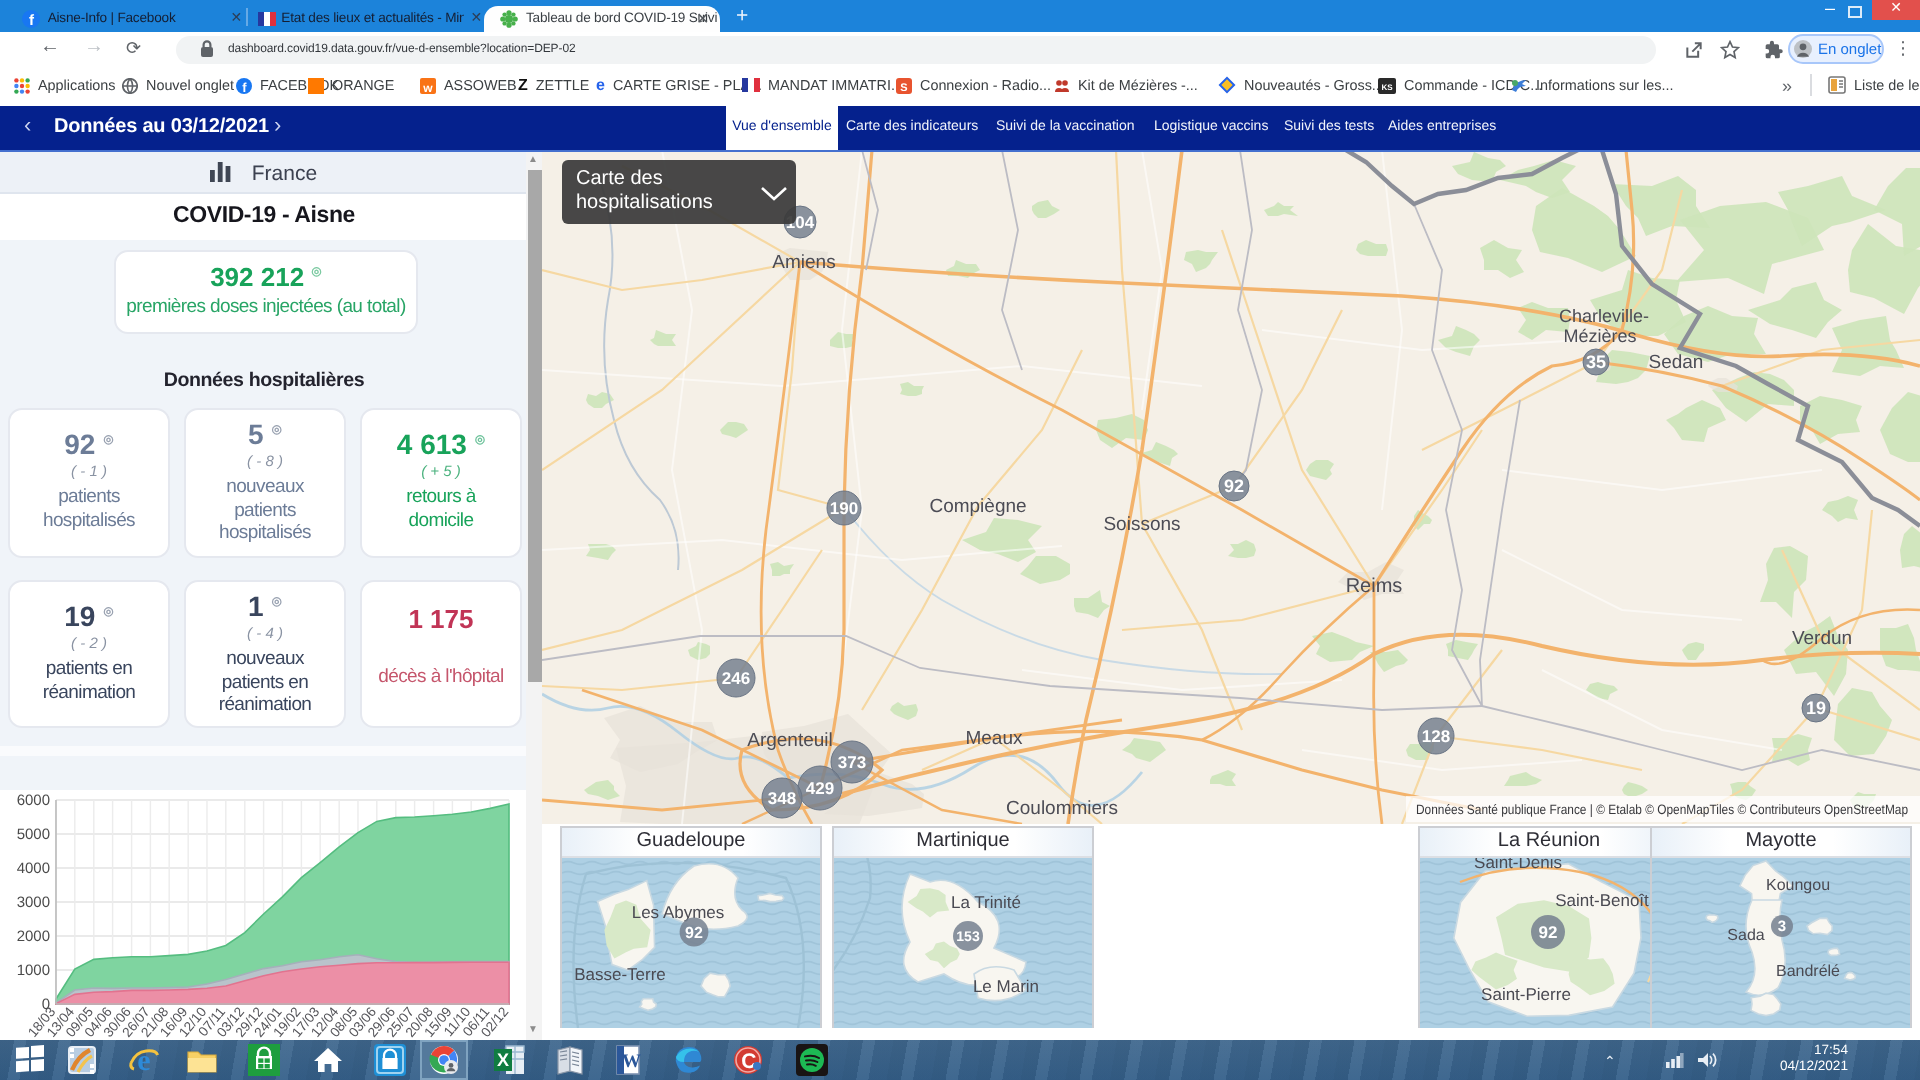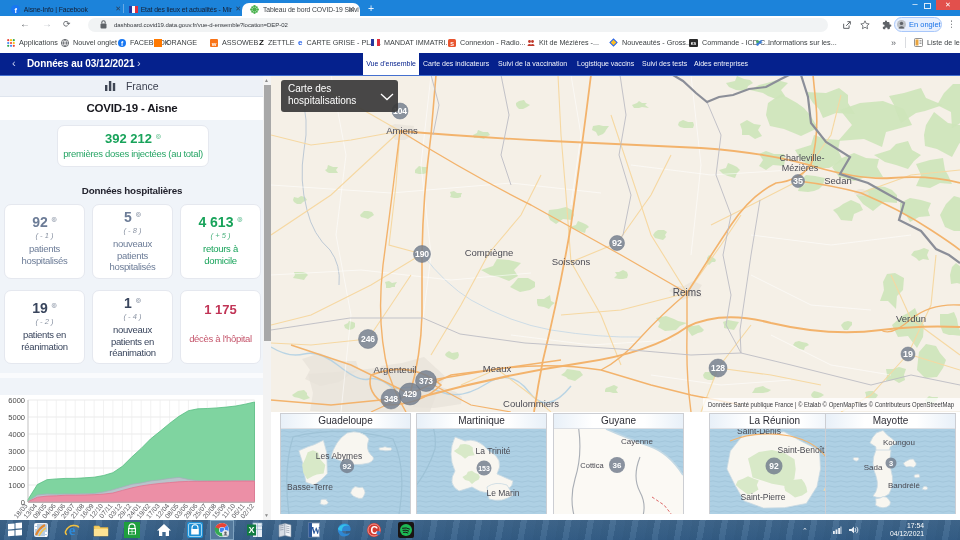--- a/index.html
+++ b/index.html
@@ -594,39 +594,20 @@
 <path d="M38,8 Q30,25 38,42 Q30,55 42,62 L55,58 Q70,68 80,60 Q95,63 96,52 L80,45 Q88,30 72,22 Q60,8 48,12 Z" fill="#f8f6f0" stroke="#c9d9e2" stroke-width="0.8"></path>
 <polygon points="55.8,22.0 57.6,26.3 51.7,26.9 48.0,29.7 44.4,26.8 41.2,25.1 36.8,22.0 41.3,19.0 43.2,15.5 48.0,15.1 52.4,16.1 55.8,18.5" fill="#d8e9c8" stroke="none" stroke-width="0.8"></polygon>
 <polygon points="62.9,48.0 61.5,50.8 58.3,52.3 55.0,55.1 52.0,51.9 48.1,51.0 45.4,48.0 49.5,45.6 50.9,42.7 55.0,41.7 58.1,44.0 61.5,45.2" fill="#d8e9c8" stroke="none" stroke-width="0.8"></polygon>
 <path d="M70,58 Q78,52 90,56 L96,66 Q85,74 72,70 Z" fill="#f8f6f0" stroke="#c9d9e2" stroke-width="0.8"></path>
 <text x="76" y="25" font-size="8.5" fill="#4a4a52" text-anchor="middle" font-family="Liberation Sans">La Trinité</text>
 <text x="86" y="67" font-size="8.5" fill="#4a4a52" text-anchor="middle" font-family="Liberation Sans">Le Marin</text>
 <circle cx="67" cy="39" r="7.5" fill="#75808f" fill-opacity="0.85"></circle>
           <text x="67" y="41.5" font-size="7" fill="#fff" font-weight="bold" text-anchor="middle" font-family="Liberation Sans">153</text>
         </svg>
 </div>
-<div class="abs" style="left:282px;top:1px;width:131px;height:101px;border:1px solid #ccced3;box-sizing:border-box;background:#fff;">
-<div style="height:14px;background:linear-gradient(90deg,#e8f0f8,#fff 30%,#fff 70%,#e8f0f8);border-bottom:1px solid #dcdfe4;text-align:center;font-size:10px;color:#2e2e36;line-height:14px;font-family:'Liberation Sans',sans-serif;">Guyane</div>
-<svg width="129" height="85" style="display:block;">
-          <pattern id="seay" width="12" height="5" patternUnits="userSpaceOnUse">
-            <rect width="12" height="5" fill="#aed0e4"></rect>
-            <path d="M0,2.5 Q3,1.2 6,2.5 T12,2.5" fill="none" stroke="#a0c4d9" stroke-width="0.9"></path>
-          </pattern>
-<rect width="129" height="85" fill="#fbf9f4"></rect>
-<path d="M52,0 Q75,10 95,17 Q115,24 129,46 L129,0 Z" fill="url(#seay)"></path>
-<path d="M52,0 Q75,10 95,17 Q115,24 129,46" fill="none" stroke="#c2d8e4" stroke-width="1.6"></path>
-<path d="M24,-5 Q29,25 21,50 Q15,70 21,90" fill="none" stroke="#a9aeb5" stroke-width="1.1"></path>
-<path d="M86,28 Q78,48 86,63 Q93,76 88,90" fill="none" stroke="#a9aeb5" stroke-width="1.1"></path>
-<path d="M98,68 L110,76 L118,86" fill="none" stroke="#d66" stroke-width="1" stroke-dasharray="3,2"></path>
-<text x="83" y="15" font-size="8" fill="#4a4a52" text-anchor="middle" font-family="Liberation Sans">Cayenne</text>
-<text x="38" y="39" font-size="7.5" fill="#4a4a52" text-anchor="middle" font-family="Liberation Sans">Cottica</text>
-<circle cx="63" cy="36" r="8" fill="#75808f" fill-opacity="0.85"></circle>
-          <text x="63" y="38.9" font-size="8" fill="#fff" font-weight="bold" text-anchor="middle" font-family="Liberation Sans">36</text>
-        </svg>
-</div>
 <div class="abs" style="left:438px;top:1px;width:131px;height:101px;border:1px solid #ccced3;box-sizing:border-box;background:#fff;">
 <div style="height:14px;background:linear-gradient(90deg,#e8f0f8,#fff 30%,#fff 70%,#e8f0f8);border-bottom:1px solid #dcdfe4;text-align:center;font-size:10px;color:#2e2e36;line-height:14px;font-family:'Liberation Sans',sans-serif;">La Réunion</div>
 <svg width="129" height="85" style="display:block;">
           <pattern id="sear" width="12" height="5" patternUnits="userSpaceOnUse">
             <rect width="12" height="5" fill="#aed0e4"></rect>
             <path d="M0,2.5 Q3,1.2 6,2.5 T12,2.5" fill="none" stroke="#a0c4d9" stroke-width="0.9"></path>
           </pattern>
 <rect width="129" height="85" fill="url(#sear)"></rect>
 <polygon points="110.5,40.0 107.0,57.6 96.3,74.5 74.4,78.7 53.5,79.1 34.1,71.9 24.9,56.0 16.9,40.0 20.3,22.1 32.6,6.5 54.6,4.8 74.0,2.8 90.4,11.8 109.5,21.4" fill="#f8f6f0" stroke="#c9d9e2" stroke-width="0.8"></polygon>
 <polygon points="85.7,40.0 84.4,49.7 75.0,56.9 62.0,54.8 52.9,51.8 42.5,48.4 40.7,40.0 38.0,29.6 48.9,22.9 62.0,21.1 74.3,24.0 84.5,30.3" fill="#d8e9c8" stroke="none" stroke-width="0.8"></polygon>

